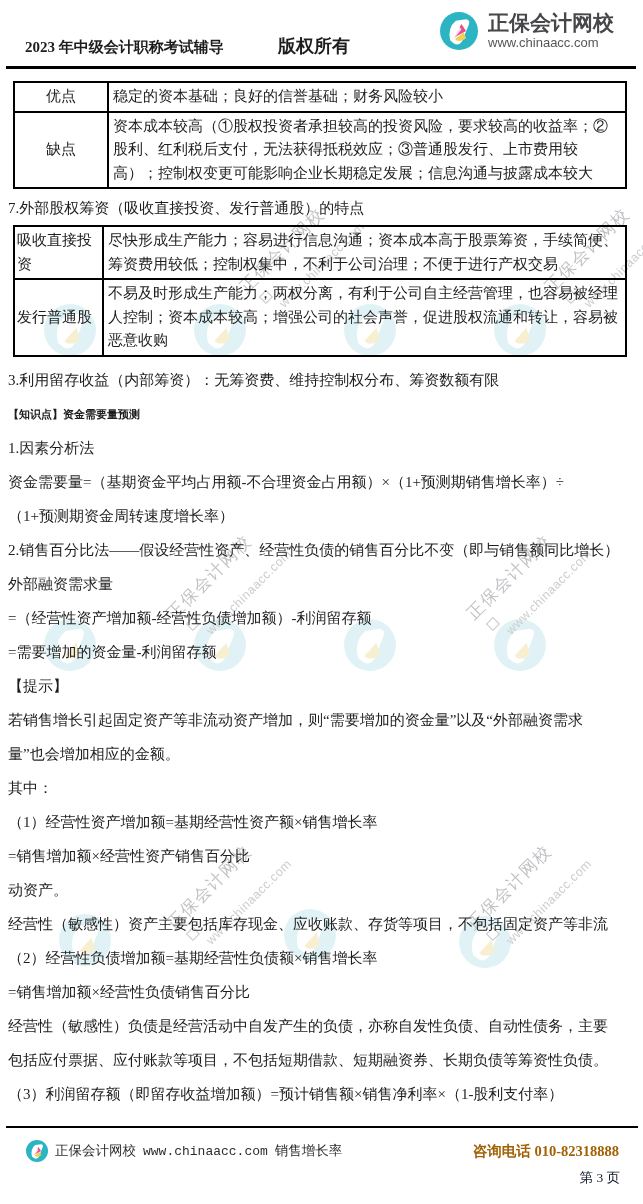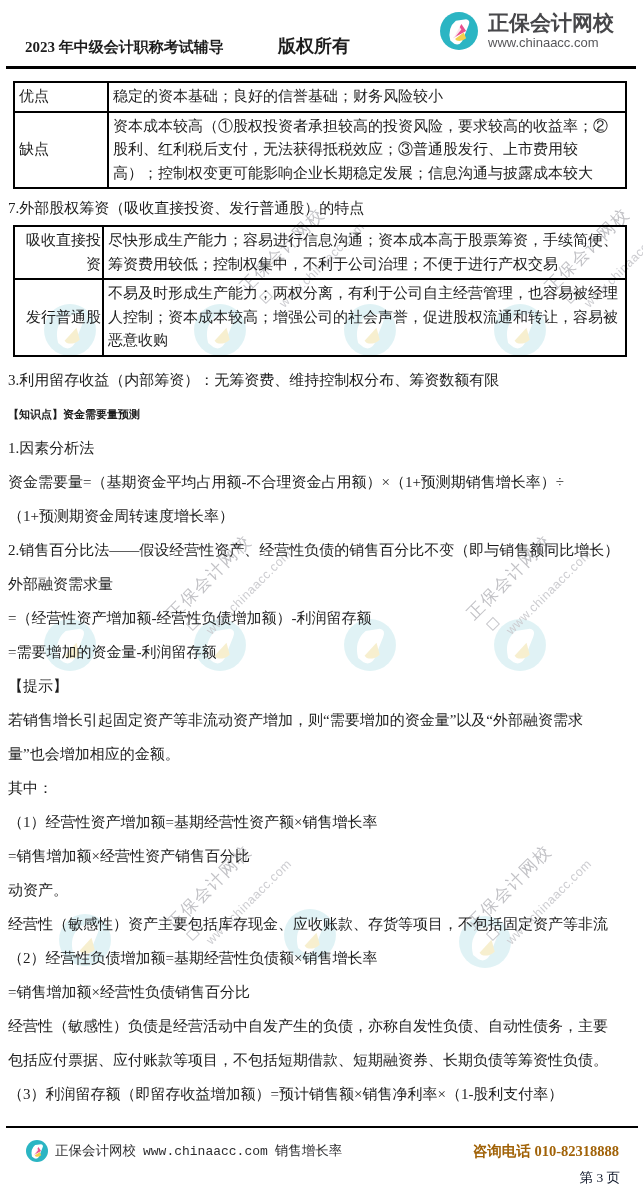--- a/index.html
+++ b/index.html
@@ -35,22 +35,22 @@
   .hdr-course{position:absolute;left:19px;top:38px;font-size:15px;font-weight:bold;}
   .hdr-subject{position:absolute;left:272px;top:34px;font-size:18px;font-weight:bold;}
   .hdr-logo{position:absolute;right:22px;top:11px;display:flex;align-items:center;gap:10px;}
   .hdr-logo-texts{display:flex;flex-direction:column;line-height:1.1;}
   .hdr-logo-name{font-size:21px;font-weight:bold;color:#47474a;font-family:"Liberation Sans",sans-serif;}
   .hdr-logo-url{font-size:13px;color:#565659;font-family:"Liberation Sans",sans-serif;margin-top:2px;}
   
   table{border-collapse:collapse;width:614px;margin-left:6px;font-size:15px;table-layout:fixed;}
   td{border:2px solid #000;line-height:23.5px;padding:2px 4px;vertical-align:middle;}
   td.lbl{width:84px;}
-  .t-adv td.lbl{text-align:left;}
-  .t-eq td.lbl{text-align:right;padding-left:2px;padding-right:1px;}
+  .t-adv td.lbl{text-align:center;}
+  .t-eq td.lbl{text-align:left;padding-left:2px;padding-right:1px;}
   .t-adv{margin-top:12px;}
   .t-eq{margin-top:7px;}
   
   .sec-heading{height:20px;line-height:20px;font-size:15px;margin:9px 0 0 1px;}
   .body-lines{margin-top:7px;}
   .line{height:34px;display:flex;align-items:center;font-size:15px;white-space:nowrap;padding-left:1px;}
   .line.bold{font-weight:bold;font-size:11px;}
   
   .footer{position:absolute;left:0;right:0;top:1126px;z-index:1;}
   .footer-rule{height:2px;background:#000;margin:0 5px 0 6px;}

